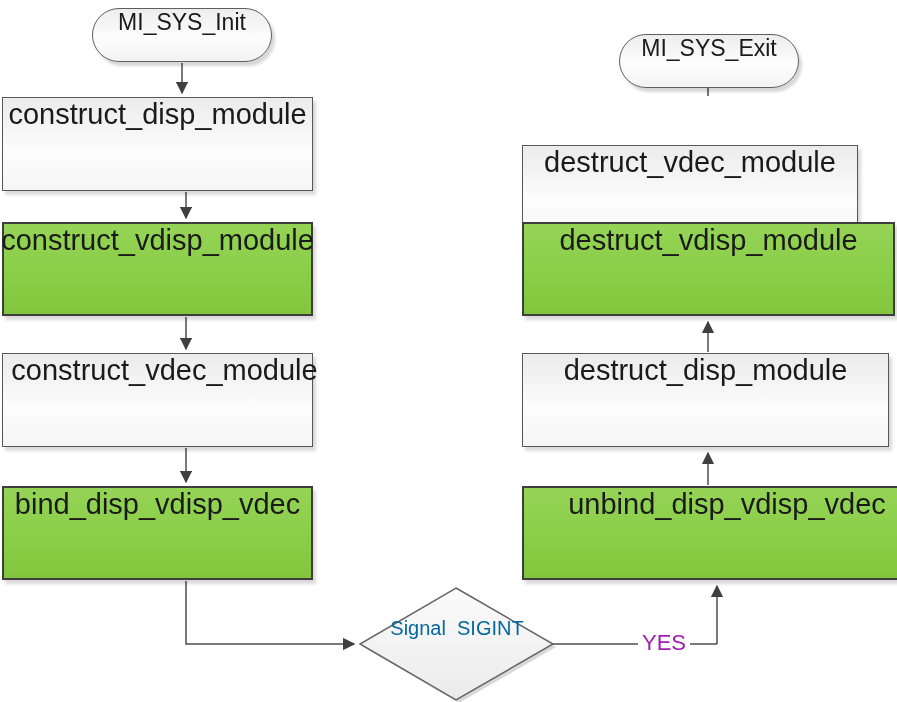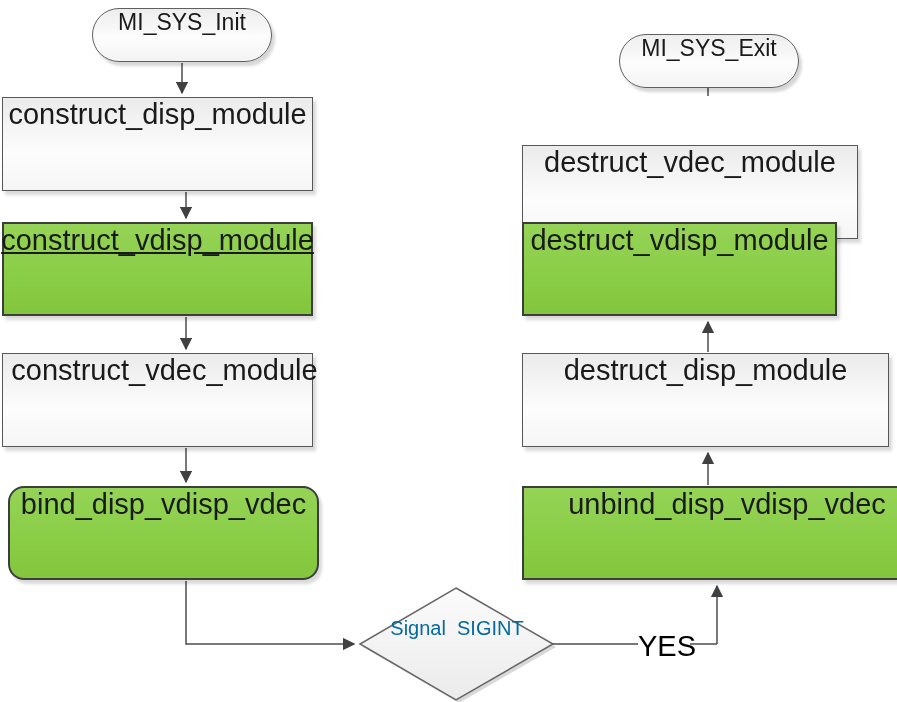--- a/index.html
+++ b/index.html
@@ -65,22 +65,22 @@
     display: block;
     white-space: pre;
   }
   .yes-label {
     position: absolute;
     left: 638px;
     top: 630px;
     width: 52px;
     text-align: center;
     background: #ffffff;
-    font-size: 29px;
-    color: #000000;
+    font-size: 22px;
+    color: #a21caf;
   }
 </style>
 </head>
 <body>
 
 <div class="stage">
 
   <svg class="wires" viewBox="0 0 897 702" xmlns="http://www.w3.org/2000/svg">
     <defs>
       <marker id="arrow" viewBox="0 0 10 10" refX="9" refY="5" markerWidth="8.5" markerHeight="8.5" orient="auto-start-reverse">
@@ -114,34 +114,34 @@
   <div class="node terminal" style="left:92px; top:8px;">
     <span>MI_SYS_Init</span>
   </div>
   <div class="node terminal" style="left:619px; top:16px;margin-top:18px;">
     <span>MI_SYS_Exit</span>
   </div>
 
   <div class="node process" style="left:2px; top:97px;">
     <span>construct_disp_module</span>
   </div>
-  <div class="node process green" style="left:2px; top:222px;text-decoration:underline;">
+  <div class="node process green" style="left:2px; top:222px;">
     <span>construct_vdisp_module</span>
   </div>
   <div class="node process" style="left:2px; top:353px;padding-left:14px;">
     <span>construct_vdec_module</span>
   </div>
-  <div class="node process green" style="left:8px; top:486px;border-radius:16px;">
+  <div class="node process green" style="left:2px; top:486px;">
     <span>bind_disp_vdisp_vdec</span>
   </div>
 
   <div class="node process" style="left:522px; top:97px; width:336px;margin-top:48px;">
     <span>destruct_vdec_module</span>
   </div>
-  <div class="node process green" style="left:522px; top:222px; width:315px;">
+  <div class="node process green" style="left:522px; top:222px; width:373px;">
     <span>destruct_vdisp_module</span>
   </div>
   <div class="node process" style="left:522px; top:353px; width:367px;">
     <span>destruct_disp_module</span>
   </div>
   <div class="node process green" style="left:522px; top:486px; width:394px;padding-left:16px;">
     <span>unbind_disp_vdisp_vdec</span>
   </div>
 
   <div class="decision-label">

